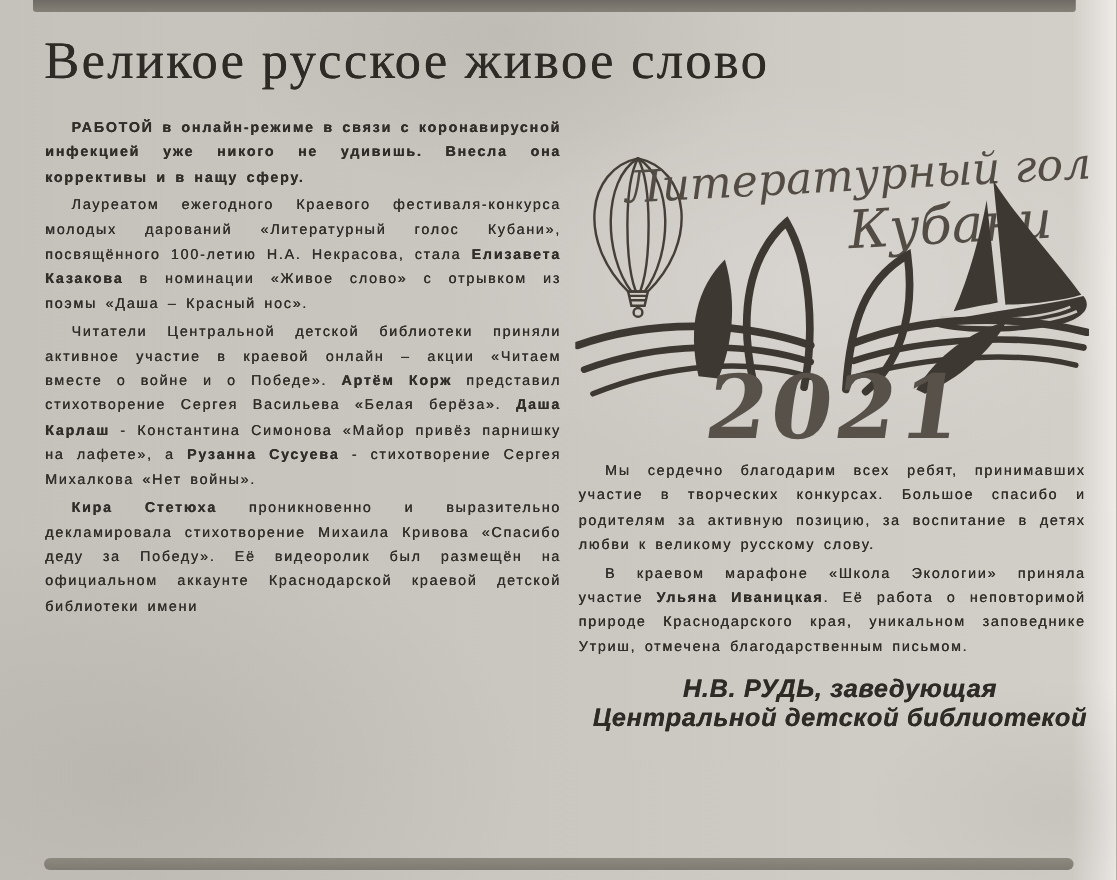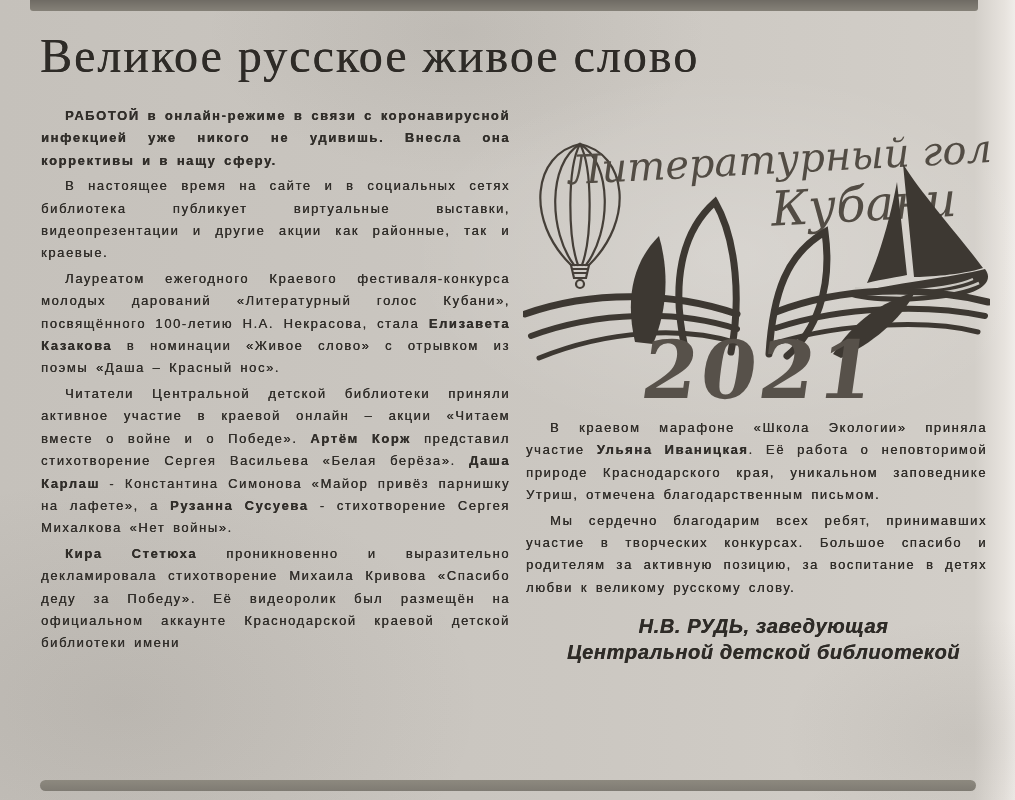--- a/index.html
+++ b/index.html
@@ -30,42 +30,41 @@
   .para{
     margin:3px;text-align:justify;font-size:13px;line-height:22.4px;
     letter-spacing:1.6px;word-spacing:2.5px;text-indent:24px;
     text-shadow:0.25px 0 0 currentColor;
   }
   .para .b{font-weight:700;}
   .noindent{text-indent:0;}
   .logo{position:relative;width:467px;height:312px;}
   .signature{
     margin-top:14px;text-align:center;padding-left:14px;
-    font-style:italic;font-weight:700;font-size:20px;line-height:26px;
+    font-style:italic;font-weight:700;font-size:23px;line-height:26px;
     color:#2e2b27;letter-spacing:0.6px;text-shadow:0.3px 0 0 currentColor;
   }
   .bottom-rule{
     position:absolute;left:40px;top:780px;width:936px;height:11px;
     background:linear-gradient(180deg,#8d897f,#7f7b73);border-radius:6px;
   }
 </style>
 </head>
 <body>
 
 <div class="page">
 
   <div class="top-rule"></div>
 
   <div class="headline">Великое русское живое слово</div>
 
   <div class="columns">
 
     <div class="col col-left">
       <p class="para"><span class="b">РАБОТОЙ в онлайн-режиме в связи с коронавирусной инфекцией уже никого не удивишь. Внесла она коррективы и в нащу сферу.</span></p>
-      <p class="para"><span>В настоящее время на сайте и в социальных сетях библиотека публикует виртуальные выставки, видеопрезентации и другие акции как районные, так и краевые.</span></p>
       <p class="para"><span>Лауреатом ежегодного Краевого фестиваля-конкурса молодых дарований «Литературный голос Кубани», посвящённого 100-летию Н.А. Некрасова, стала </span><span class="b">Елизавета Казакова</span><span> в номинации «Живое слово» с отрывком из поэмы «Даша – Красный нос».</span></p>
       <p class="para"><span>Читатели Центральной детской библиотеки приняли активное участие в краевой онлайн – акции «Читаем вместе о войне и о Победе». </span><span class="b">Артём Корж</span><span> представил стихотворение Сергея Васильева «Белая берёза». </span><span class="b">Даша Карлаш</span><span> - Константина Симонова «Майор привёз парнишку на лафете», а </span><span class="b">Рузанна Сусуева</span><span> - стихотворение Сергея Михалкова «Нет войны».</span></p>
       <p class="para"><span class="b">Кира Стетюха</span><span> проникновенно и выразительно декламировала стихотворение Михаила Кривова «Спасибо деду за Победу». Её видеоролик был размещён на официальном аккаунте Краснодарской краевой детской библиотеки имени</span></p>
     </div>
 
     <div class="col col-right">
 
       <div class="logo">
         <svg viewBox="0 0 467 312" width="467" height="312">
 
@@ -104,22 +103,22 @@
             <path d="M162,246 C148,182 158,130 192,100 C214,138 218,200 208,250" stroke-width="7"></path>
             <path d="M246,252 C250,190 264,152 302,130 C310,188 292,230 264,254" stroke-width="7"></path>
             <path d="M112,240 C102,196 110,160 136,134 C148,176 142,214 130,242 Z" fill="#3d3832" stroke="none"></path>
             <path d="M310,252 C330,220 358,200 392,190 C378,218 348,242 318,256 Z" fill="#3d3832" stroke="none"></path>
           </g>
 
           <text transform="translate(233,296) skewX(-8)" text-anchor="middle" font-family="DejaVu Serif, serif" font-size="80" font-weight="bold" letter-spacing="3" fill="#57514a">2021</text>
         </svg>
       </div>
 
+      <p class="para"><span>Мы сердечно благодарим всех ребят, принимавших участие в творческих конкурсах. Большое спасибо и родителям за активную позицию, за воспитание в детях любви к великому русскому слову.</span></p>
       <p class="para"><span>В краевом марафоне «Школа Экологии» приняла участие </span><span class="b">Ульяна Иваницкая</span><span>. Её работа о неповторимой природе Краснодарского края, уникальном заповеднике Утриш, отмечена благодарственным письмом.</span></p>
-      <p class="para"><span>Мы сердечно благодарим всех ребят, принимавших участие в творческих конкурсах. Большое спасибо и родителям за активную позицию, за воспитание в детях любви к великому русскому слову.</span></p>
 
       <div class="signature">
         <div>Н.В. РУДЬ, заведующая</div>
         <div>Центральной детской библиотекой</div>
       </div>
 
     </div>
   </div>
 
   <div class="bottom-rule"></div>

